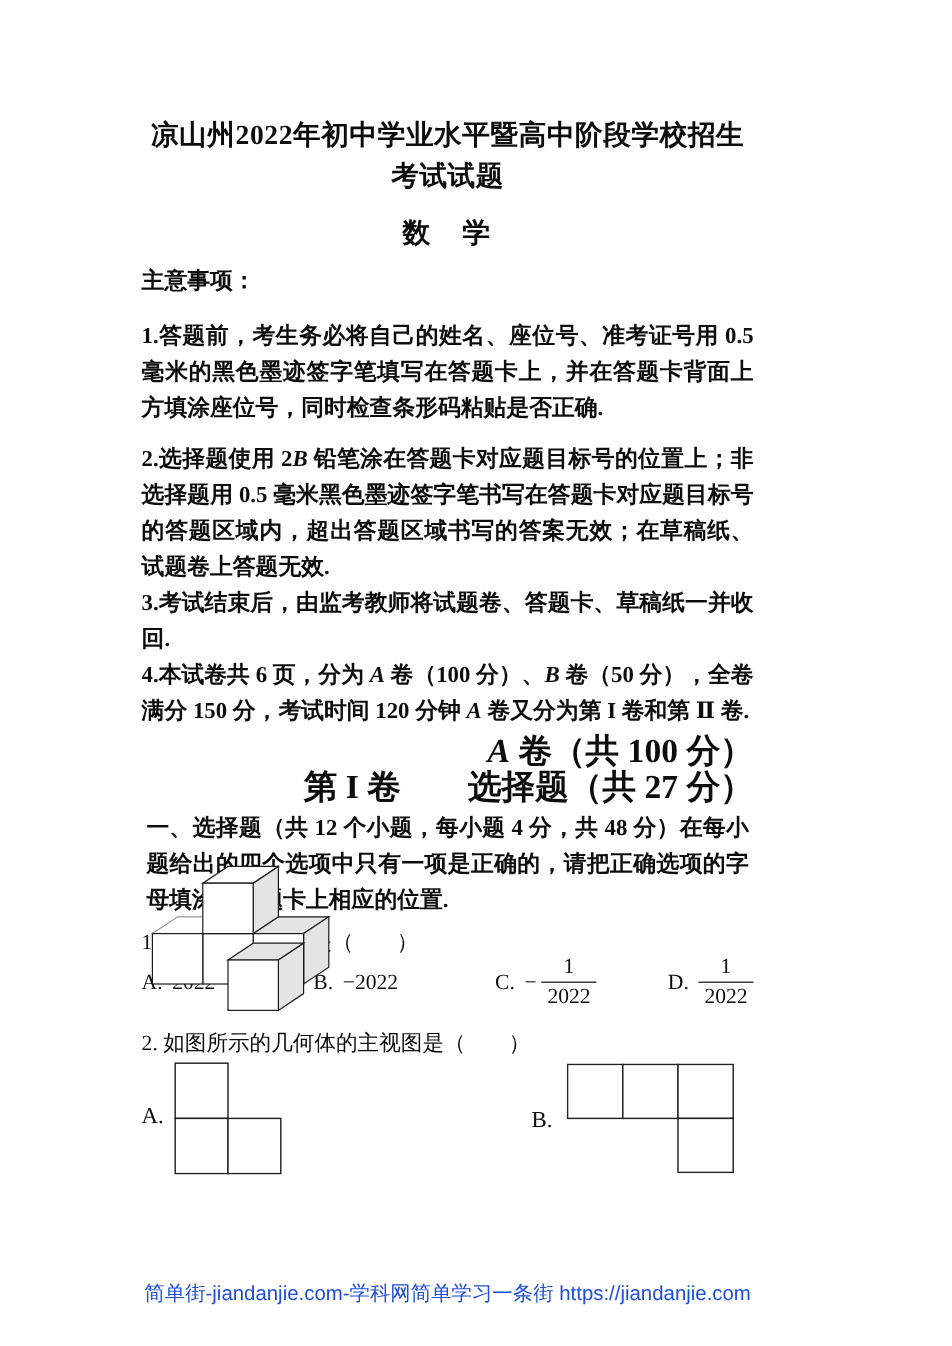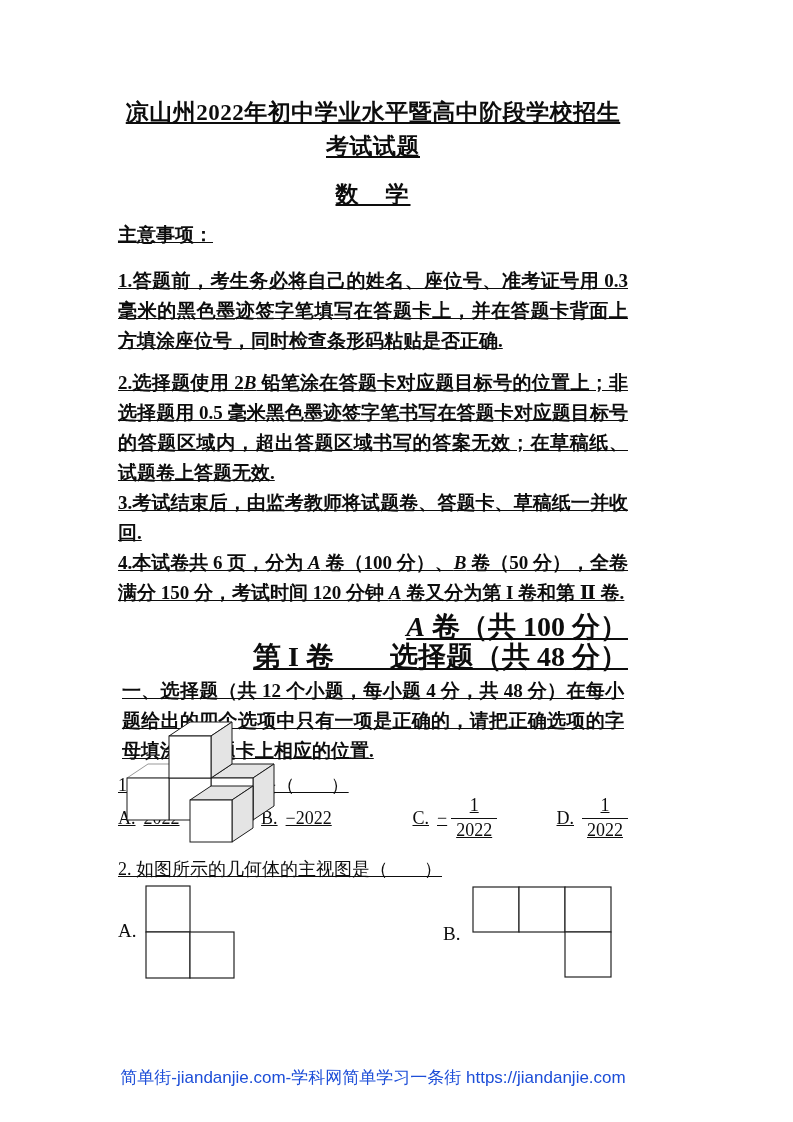--- a/index.html
+++ b/index.html
@@ -1,17 +1,17 @@
 <!DOCTYPE html>
 <html><head>
 <meta charset="utf-8">
 <style>
   html,body{margin:0;padding:0;background:#fff;}
   .page{position:relative;width:746px;height:1122px;background:#ffffff;overflow:hidden;
-        font-family:"Liberation Serif","DejaVu Serif",serif;color:#0d0d0d;text-decoration:underline;}
+        font-family:"Liberation Serif","DejaVu Serif",serif;color:#0d0d0d;}
   .content{padding:0 118px;}
   .doc-title{margin:96px 0 0;font-size:23px;line-height:34px;text-align:center;font-weight:bold;letter-spacing:.5px;}
   .doc-subtitle{margin:14px 0 0;font-size:23px;line-height:34px;text-align:center;font-weight:bold;letter-spacing:2px;}
   .notice-heading{margin:8px 0 16px;font-size:19px;line-height:30px;font-weight:bold;}
   .notice-item{margin:0;font-size:19px;line-height:30px;font-weight:bold;text-align:justify;}
   .mt3{margin-top:12px;}
   .center-line{margin:0;font-size:28px;line-height:30px;text-align:right;font-weight:bold;}
   .mt4{margin-top:4px;}
   .intro{margin:4px;font-size:19px;line-height:30px;font-weight:bold;text-align:justify;}
   .q-line{margin:3px 0 0;font-size:18px;line-height:30px;font-weight:normal;}
@@ -38,27 +38,27 @@
 </head>
 <body>
 
 <div class="page">
   <div class="content">
 
     <h1 class="doc-title">凉山州2022年初中学业水平暨高中阶段学校招生考试试题</h1>
     <h2 class="doc-subtitle">数　学</h2>
 
     <p class="notice-heading">主意事项：</p>
-    <p class="notice-item">1.答题前，考生务必将自己的姓名、座位号、准考证号用 0.3 毫米的黑色墨迹签字笔填写在答题卡上，并在答题卡背面上方填涂座位号，同时检查条形码粘贴是否正确.</p>
+    <p class="notice-item">1.答题前，考生务必将自己的姓名、座位号、准考证号用 0.5 毫米的黑色墨迹签字笔填写在答题卡上，并在答题卡背面上方填涂座位号，同时检查条形码粘贴是否正确.</p>
     <p class="notice-item mt3">2.选择题使用 2<i>B</i> 铅笔涂在答题卡对应题目标号的位置上；非选择题用 0.5 毫米黑色墨迹签字笔书写在答题卡对应题目标号的答题区域内，超出答题区域书写的答案无效；在草稿纸、试题卷上答题无效.</p>
     <p class="notice-item">3.考试结束后，由监考教师将试题卷、答题卡、草稿纸一并收回.</p>
     <p class="notice-item">4.本试卷共 6 页，分为 <i>A</i> 卷（100 分）、<i>B</i> 卷（50 分），全卷满分 150 分，考试时间 120 分钟 <i>A</i> 卷又分为第 I 卷和第 Ⅱ 卷.</p>
 
     <p class="center-line mt4"><i>A</i> 卷（共 100 分）</p>
-    <p class="center-line">第 I 卷　　选择题（共 48 分）</p>
+    <p class="center-line">第 I 卷　　选择题（共 27 分）</p>
 
     <p class="intro">一、选择题（共 12 个小题，每小题 4 分，共 48 分）在每小题给出的四个选项中只有一项是正确的，请把正确选项的字母填涂在答题卡上相应的位置.</p>
 
     <p class="q-line">1. −2022 的相反数是（　　）</p>
 
     <div class="opt-row">
       <div class="opt w1">
         <span class="opt-label">A.</span>
         <span>2022</span>
       </div>

